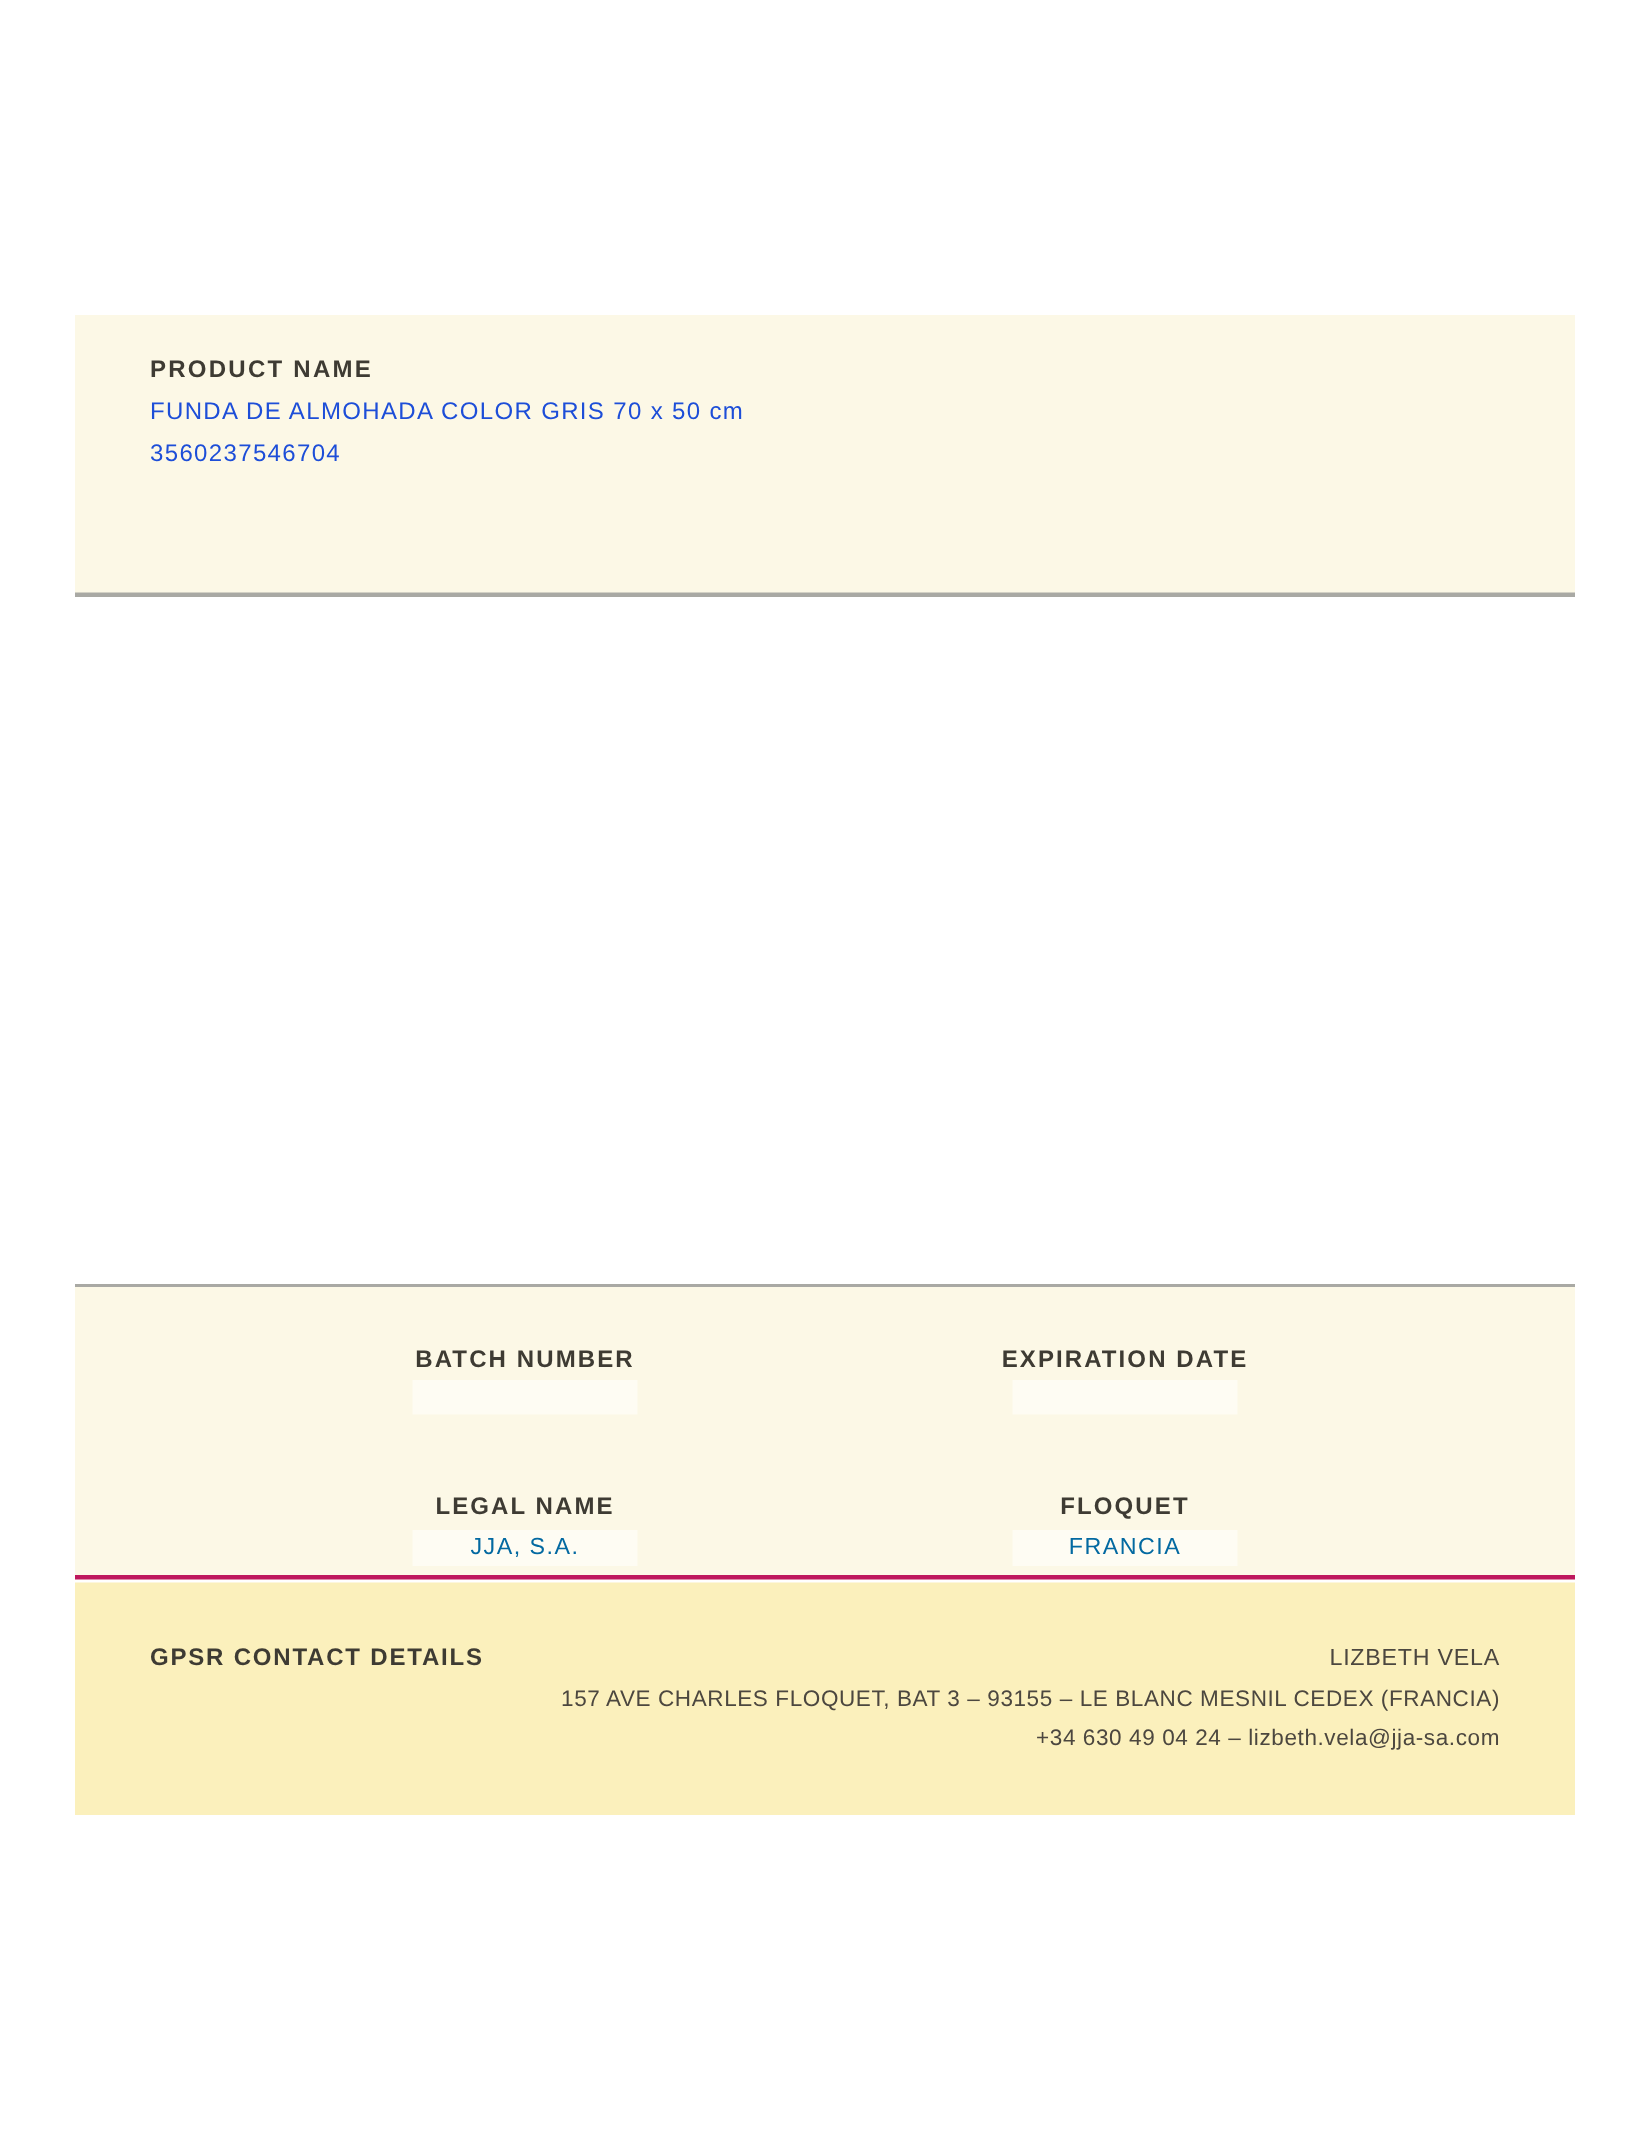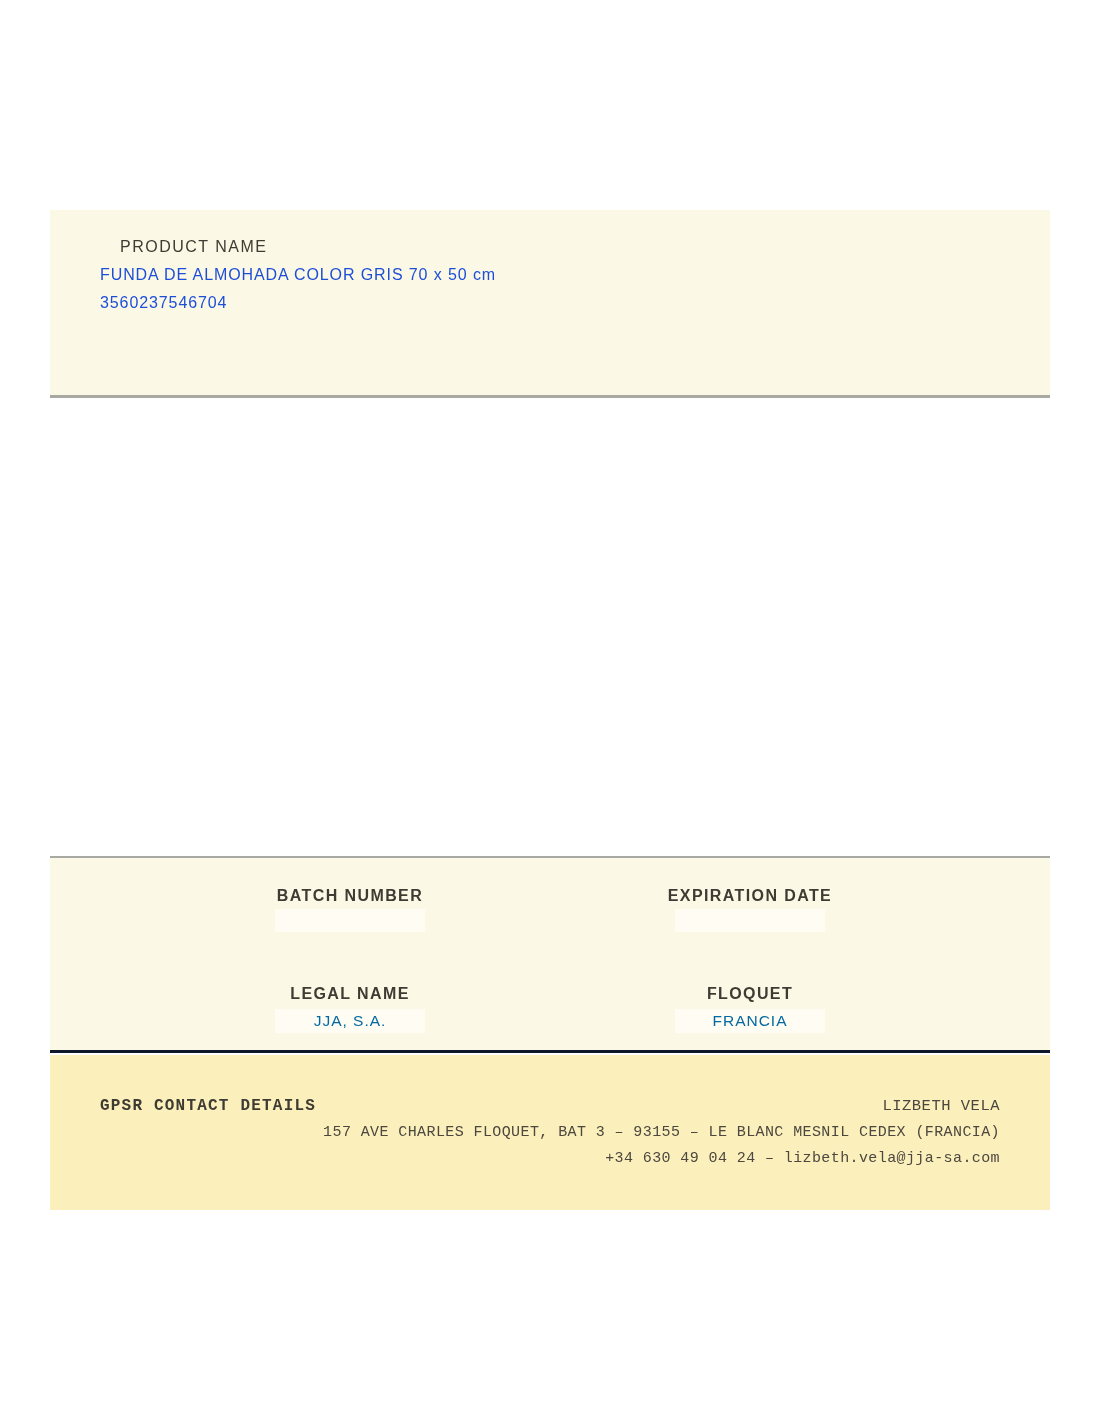--- a/index.html
+++ b/index.html
@@ -21,41 +21,40 @@
   
   .section-product {
     top: 210px;
     height: 188px;
     background: #FCF8E6;
     border-bottom: 3px solid #A9A9A4;
     padding: 28px 50px 0 50px;
   }
   .field-label {
     font-size: 16px;
-    font-weight: normal;
+    font-weight: bold;
     letter-spacing: 1.5px;
     color: #3E3B33;
-    margin-left: 20px;
   }
   .field-value {
     font-size: 16px;
     letter-spacing: 0.9px;
     color: #1d4ed8;
     margin-top: 10px;
   }
   .field-gap { margin-top: 41px; }
 
   
   .section-batch {
     top: 856px;
     height: 197px;
     background: #FCF8E6;
     border-top: 2px solid #A9A9A4;
-    border-bottom: 3px solid #0f172a;
-    padding-top: 29px;
+    border-bottom: 3px solid #be185d;
+    padding-top: 40px;
   }
   .batch-grid {
     margin: 0 100px;
     display: grid;
     grid-template-columns: 1fr 1fr;
     text-align: center;
     row-gap: 0;
   }
   .cell-label {
     font-size: 16px;
@@ -77,21 +76,20 @@
     padding: 3px 14px;
     vertical-align: top;
   }
 
   
   .section-gpsr {
     top: 1055px;
     height: 155px;
     background: #FBF0BC;
     padding: 42px 50px 0 50px;
-    font-family: Liberation Mono, monospace;
   }
   .gpsr-row1 {
     display: flex;
     justify-content: space-between;
     align-items: baseline;
   }
   .gpsr-title {
     font-size: 16px;
     font-weight: bold;
     letter-spacing: 1.2px;

